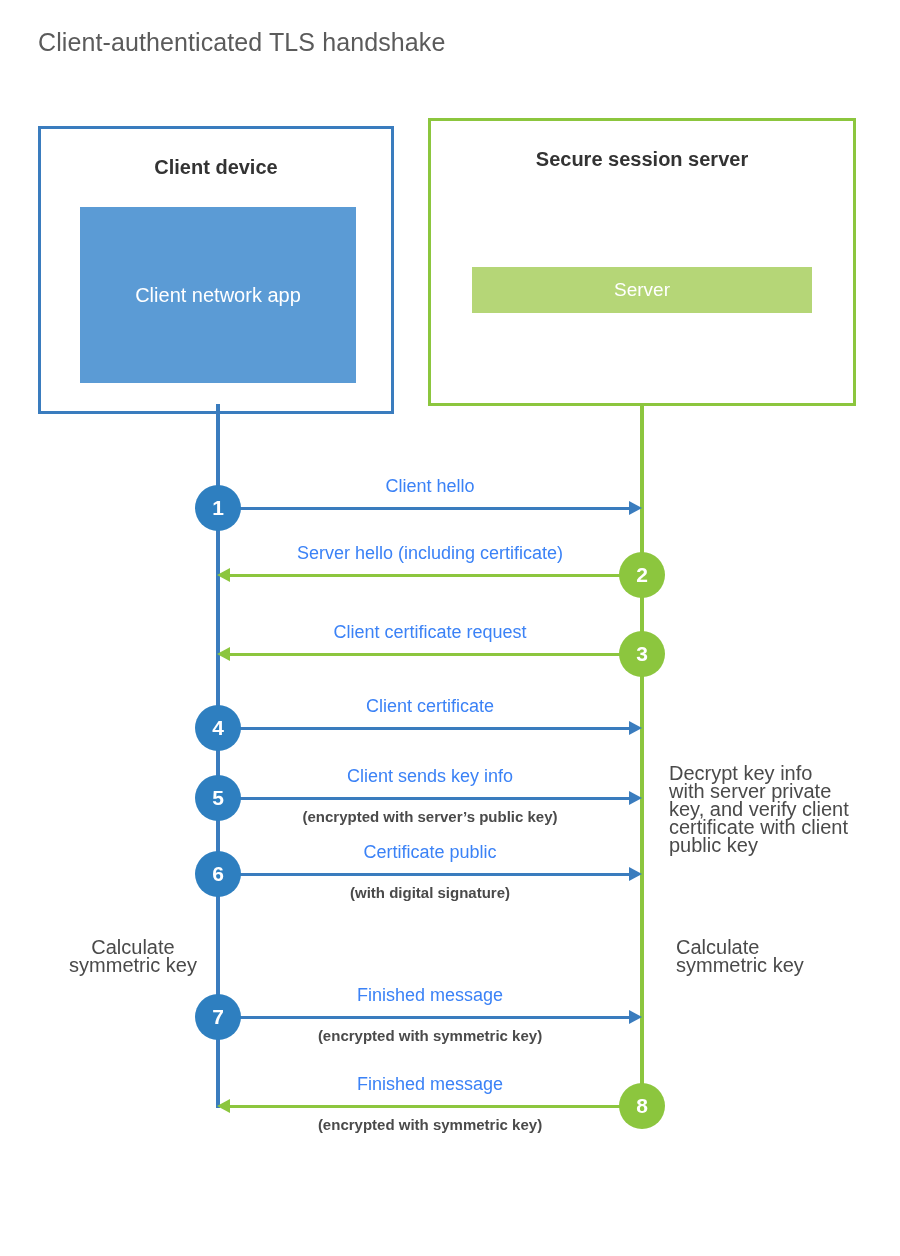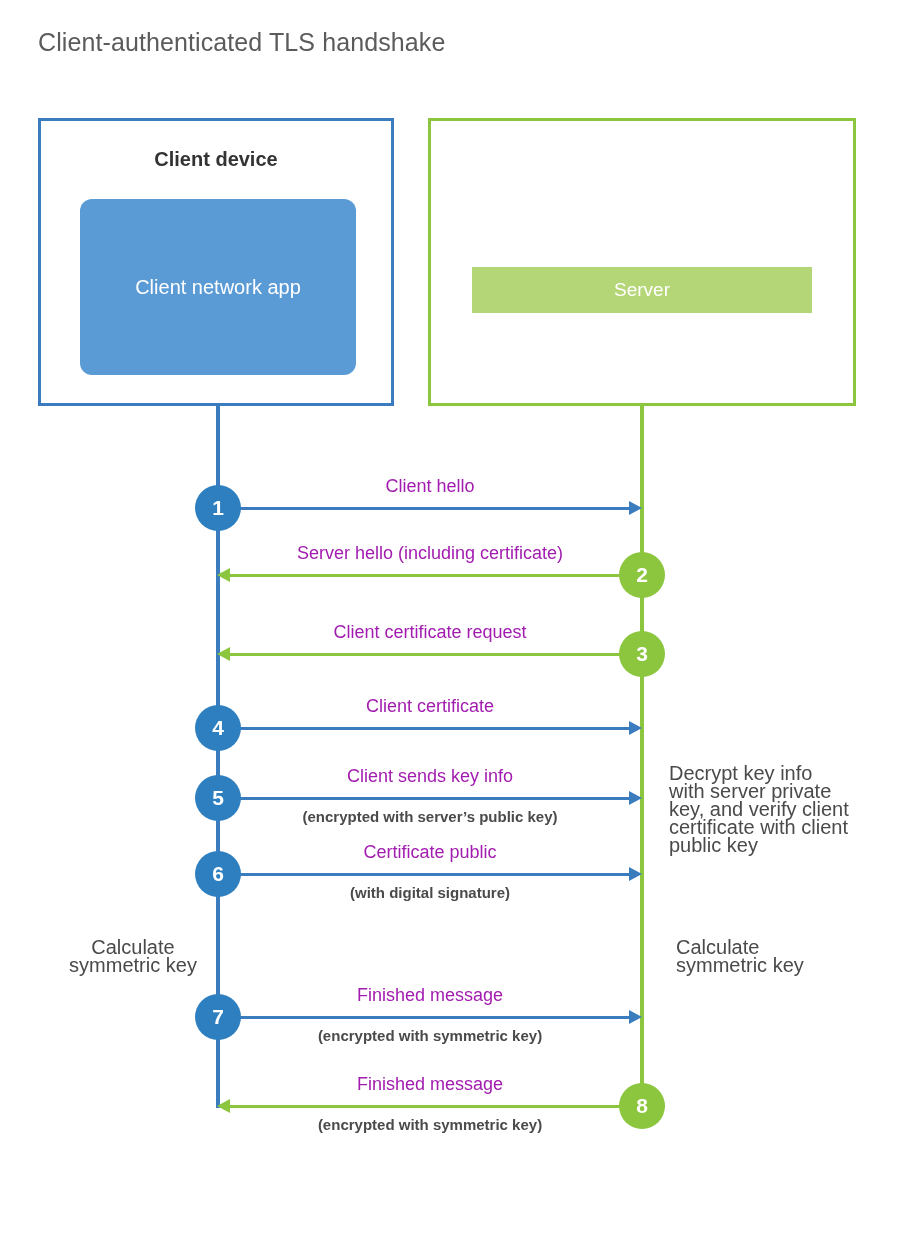--- a/index.html
+++ b/index.html
@@ -29,21 +29,21 @@
   }
 
   
   .entity-box {
     position: absolute;
     background: #ffffff;
     box-sizing: border-box;
   }
   #client-box {
     left: 38px;
-    top: 118px;
+    top: 126px;
     width: 356px;
     height: 288px;
     border: 3px solid #3a7cbe;
   }
   #server-box {
     left: 428px;
     top: 118px;
     width: 428px;
     height: 288px;
     border: 3px solid #8cc63e;
@@ -66,21 +66,20 @@
     width: 276px;
     height: 176px;
     background: #5b9bd5;
     color: #ffffff;
     font-size: 20px;
     line-height: 29px;
     display: flex;
     align-items: center;
     justify-content: center;
     text-align: center;
-    border-radius: 12px;
   }
 
   .server-bar {
     position: absolute;
     left: 41px;
     width: 340px;
     height: 46px;
     background: #b5d677;
     color: #ffffff;
     font-size: 19px;
@@ -157,21 +156,21 @@
   .c-green .arrow-line { background: #8cc63e; }
   .c-blue  { color: #3a7cbe; }
   .c-green { color: #8cc63e; }
 
   .msg-label {
     position: absolute;
     left: 240px;
     width: 380px;
     text-align: center;
     font-size: 18px;
-    color: #a21caf;
+    color: #3b82f6;
     top: -32px;
     white-space: nowrap;
   }
   .msg-sublabel {
     position: absolute;
     left: 240px;
     width: 380px;
     text-align: center;
     font-size: 15px;
     color: #4a4a4a;
@@ -210,20 +209,21 @@
 <body>
 
 <div id="page-title">Client-authenticated TLS handshake</div>
 
 <div class="entity-box" id="client-box">
   <div class="entity-title">Client device</div>
   <div id="client-app">Client network app</div>
 </div>
 
 <div class="entity-box" id="server-box">
+  <div class="entity-title">Secure session server</div>
   <div class="server-bar" id="server-bar-1">Server</div>
 </div>
 
 <div class="lifeline" id="client-lifeline"></div>
 <div class="lifeline" id="server-lifeline"></div>
 
 <div id="messages-layer">
     <div class="msg-row c-blue dir-right" style="top: 508px;">
       <div class="arrow-line" style="left: 218px; width: 413px;"></div>
       <div class="arrow-head" style="left: 629px;"></div>

